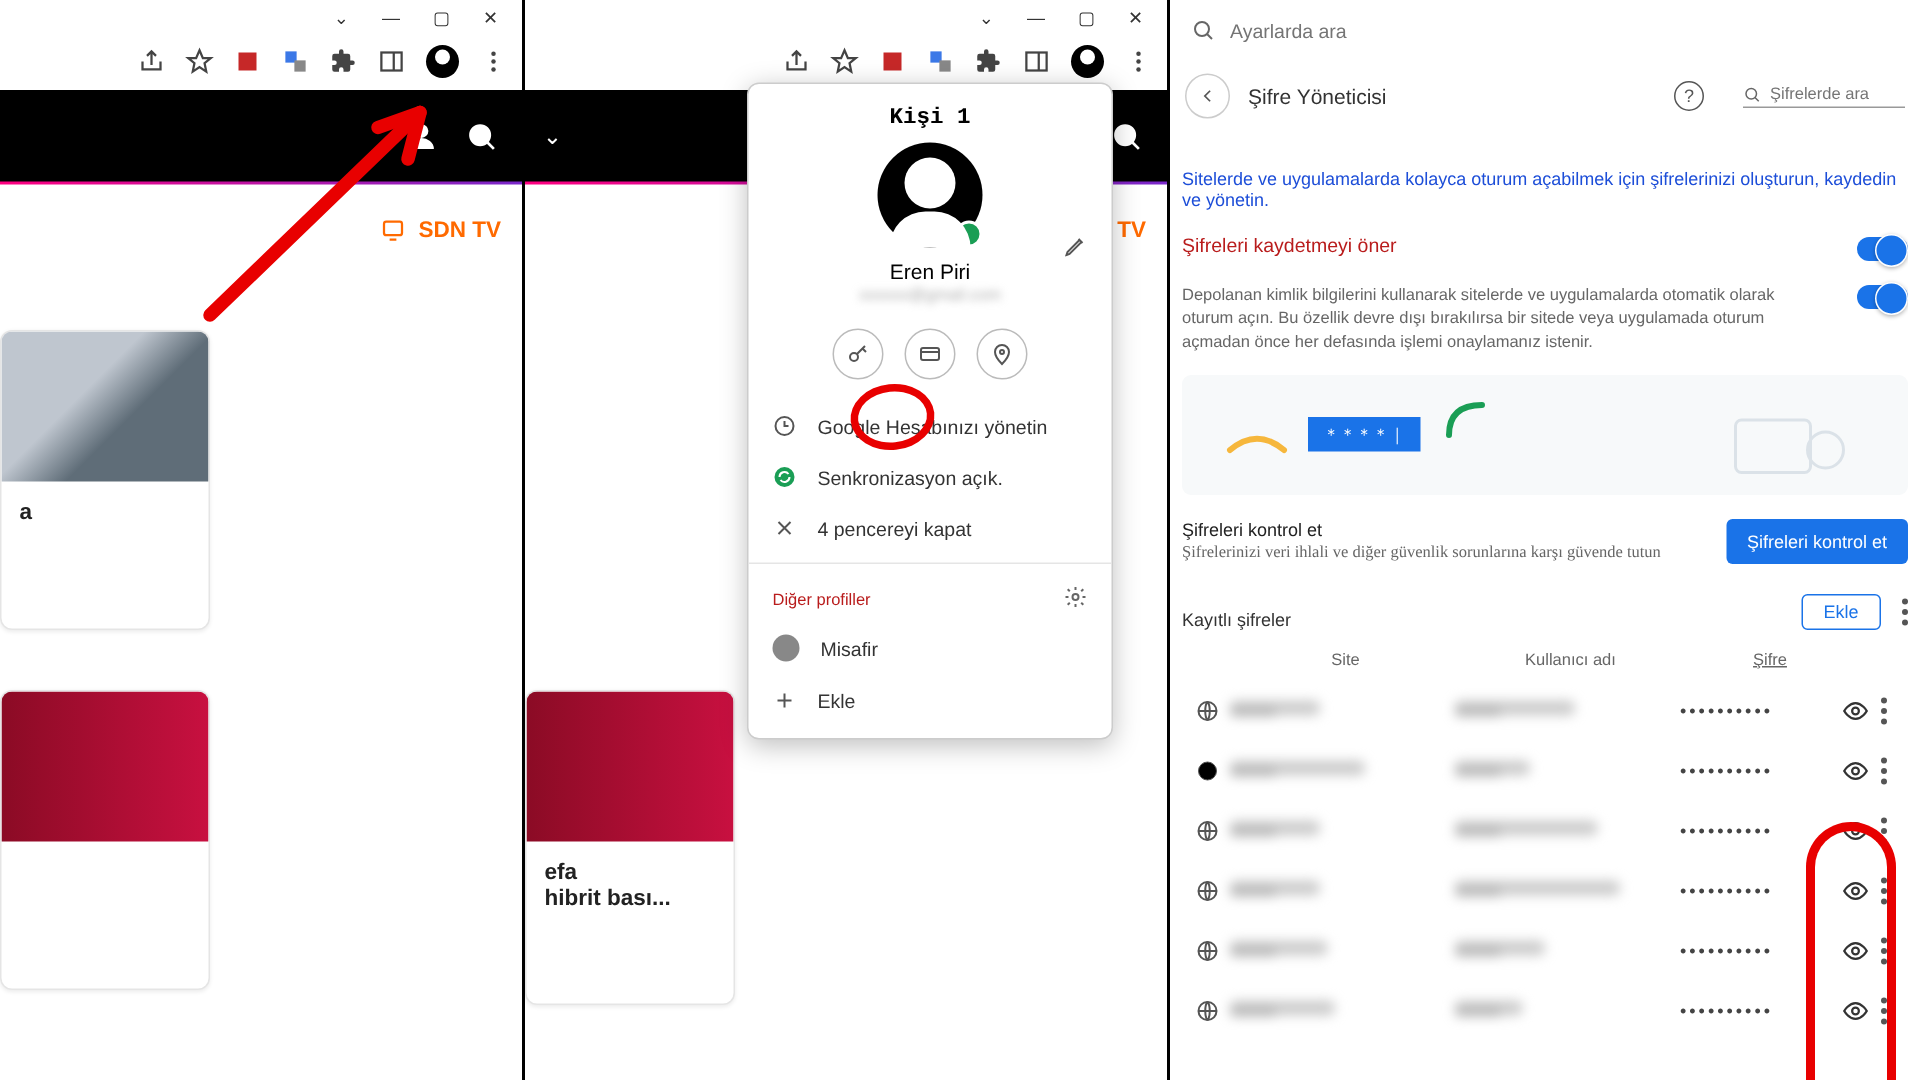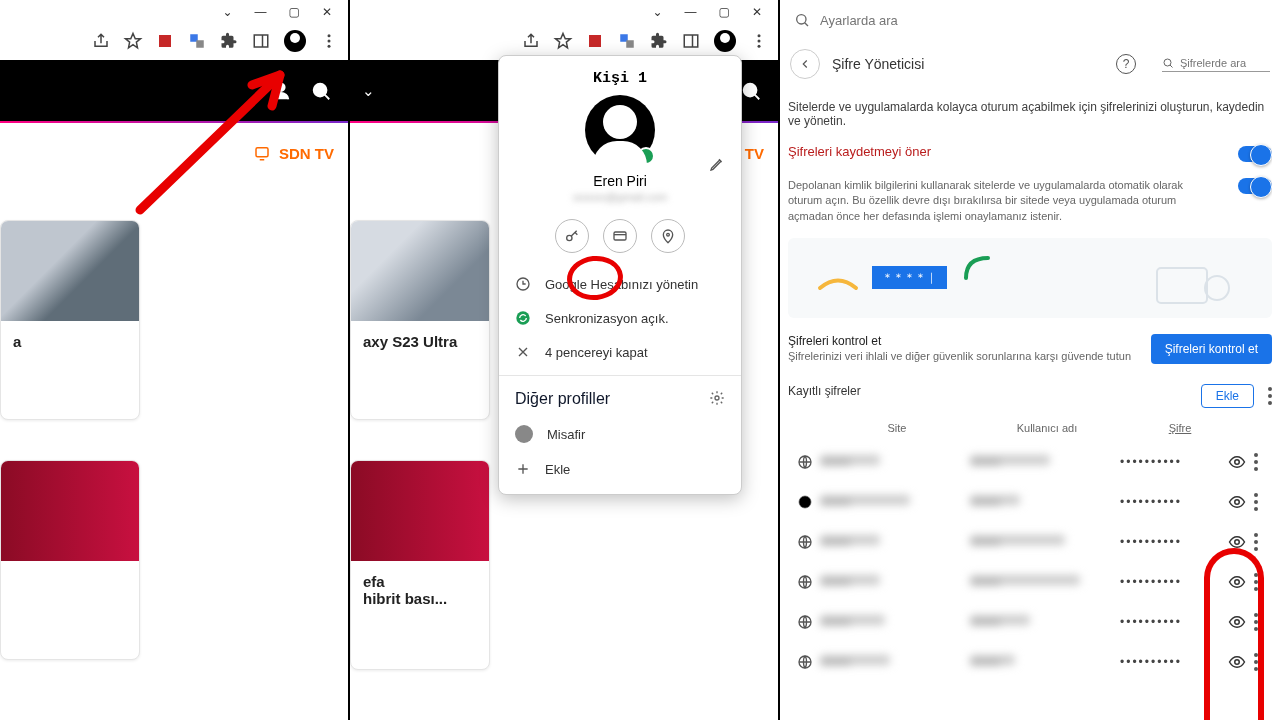--- a/index.html
+++ b/index.html
@@ -38,51 +38,51 @@
   .sync-dot{position:absolute;right:0;bottom:0;width:18px;height:18px;background:#1a9e55;border:2px solid #fff;border-radius:50%;}
   .pop-name{ text-align:center; font-size:14px; margin-top:8px;}
   .pop-mail{ text-align:center; font-size:11px; color:#aaa; filter:blur(3px); margin-top:2px;}
   .round-row{display:flex;justify-content:center;gap:14px;margin:16px 0 14px;}
   .round-btn{width:34px;height:34px;border:1px solid #bbb;border-radius:50%;display:flex;align-items:center;justify-content:center;background:#fff;}
   .round-btn svg{width:16px;height:16px;stroke:#555;fill:none;}
   .redO{position:absolute;width:56px;height:44px;border:5px solid #e80000;border-radius:50%;top:200px;left:68px;transform:rotate(-6deg);}
   .menu-row{display:flex;align-items:center;gap:14px;padding:9px 16px;font-size:13px;color:#333;}
   .menu-row svg{width:16px;height:16px;}
   .divider{height:1px;background:#e5e5e5;margin:6px 0;}
-  .section-hdr{display:flex;align-items:flex-start;justify-content:space-between;padding:8px 16px;font-size:16px;color:#0f172a;}
+  .section-hdr{display:flex;align-items:flex-end;justify-content:space-between;padding:8px 16px;font-size:11px;color:#b91c1c;}
   .guest-ico{width:18px;height:18px;border-radius:50%;background:#888;}
 
   
   .p3 { width:500px; height:720px; position:relative; background:#fff; font-size:13px; color:#333;}
   .srch{position:absolute;top:0;left:0;right:0;height:40px;display:flex;align-items:center;padding:0 14px;gap:10px;color:#666;}
   .srch svg{width:16px;height:16px;stroke:#666;fill:none;}
   .srch input{border:none;outline:none;font-size:13px;flex:1;color:#666;}
   .pmhdr{position:absolute;top:48px;left:0;right:0;height:32px;display:flex;align-items:center;padding:0 10px;gap:12px;}
   .back{width:30px;height:30px;border:1px solid #ccc;border-radius:50%;display:flex;align-items:center;justify-content:center;}
   .back svg{width:14px;height:14px;stroke:#555;fill:none;}
   .pmhdr .title{font-size:14px;}
   .help{margin-left:auto;width:20px;height:20px;border:1.5px solid #555;border-radius:50%;display:flex;align-items:center;justify-content:center;font-size:12px;color:#555;}
   .pmhdr .srch2{display:flex;align-items:center;gap:6px;margin-left:14px;border-bottom:1px solid #999;padding-bottom:2px;}
   .pmhdr .srch2 svg{width:12px;height:12px;stroke:#666;fill:none;}
   .pmhdr .srch2 input{border:none;outline:none;font-size:11px;width:90px;color:#666;}
   .body3{position:absolute;top:100px;left:8px;right:8px;bottom:0;overflow:hidden;}
-  .desc{font-size:12px;color:#404040;margin-bottom:16px;}
+  .desc{font-size:12px;color:#1d4ed8;margin-bottom:16px;margin-top:12px;}
   .optrow{display:flex;align-items:flex-start;justify-content:space-between;margin-bottom:14px;}
   .optrow .lbl{font-size:13px;color:#b91c1c;}
   .optrow .sub{font-size:11px;color:#666;margin-top:2px;max-width:400px;line-height:1.4;}
   .toggle{width:34px;height:16px;background:#1a73e8;border-radius:20px;position:relative;flex-shrink:0;margin-top:2px;}
   .toggle::after{content:'';position:absolute;right:0;top:-2px;width:20px;height:20px;background:#1a73e8;border:1px solid #fff;box-shadow:0 1px 3px rgba(0,0,0,.3);border-radius:50%;}
   .illust{height:80px;background:#f7f9fa;border-radius:6px;margin:10px 0 16px;position:relative;overflow:hidden;}
   .illust .pwbox{position:absolute;top:28px;left:84px;padding:4px 10px;background:#1a73e8;color:#fff;font-size:11px;font-family:monospace;}
   .illust svg{position:absolute;}
   .checkrow{display:flex;align-items:flex-start;justify-content:space-between;margin-bottom:20px;}
   .checkrow .t1{font-size:12px;color:#222;}
-  .checkrow .t2{font-size:11px;color:#666;margin-top:2px;}
+  .checkrow .t2{font-size:11px;color:#666;margin-top:2px;font-family:Liberation Serif, serif;}
   .bluebtn{background:#1a73e8;color:#fff;font-size:12px;padding:8px 14px;border-radius:4px;border:none;}
-  .listhdr{display:flex;align-items:flex-start;justify-content:space-between;margin-bottom:14px;}
+  .listhdr{display:flex;align-items:flex-end;justify-content:space-between;margin-bottom:14px;}
   .listhdr .lh{font-size:12px;color:#333;}
   .listhdr .rgt{display:flex;align-items:center;gap:14px;}
   .addbtn{border:1px solid #1a73e8;color:#1a73e8;font-size:12px;padding:4px 14px;border-radius:4px;background:#fff;}
   .dots3{display:flex;flex-direction:column;gap:3px;}
   .dots3 span{width:4px;height:4px;background:#555;border-radius:50%;}
   .cols{display:flex;font-size:11px;color:#666;padding:0 34px 8px;text-align:center;}
   .cols div:nth-child(1){width:150px;}
   .cols div:nth-child(2){width:150px;}
   .cols div:nth-child(3){flex:1;text-decoration:underline;}
   .prow{display:flex;align-items:center;height:40px;padding:0 2px;font-size:12px;}
@@ -261,24 +261,20 @@
     <div class="tab1">
       <span class="sdn">
         <svg viewBox="0 0 24 24" stroke-width="2">
             <rect x="4" y="5" width="16" height="12" rx="2"></rect>
             <path d="M9 21h6"></path>
           </svg>
         <span>SDN TV</span>
       </span>
     </div>
 
-    <div class="card" style="top:220px;left:0;width:140px;height:200px;">
-      <div class="thumb" style="background:linear-gradient(135deg,#d6dbe2 30%,#7b8895 70%);"></div>
-      <div class="cardtxt">axy S23 Ultra</div>
-    </div>
     <div class="card" style="top:460px;left:0;width:140px;height:210px;">
       <div class="thumb" style="background:linear-gradient(90deg,#8b0b25,#c81040);"></div>
       <div class="cardtxt">
         <div>efa</div>
         <div>hibrit bası...</div>
       </div>
     </div>
 
     <div class="popup">
       <div class="pop-title">Kişi 1</div>

